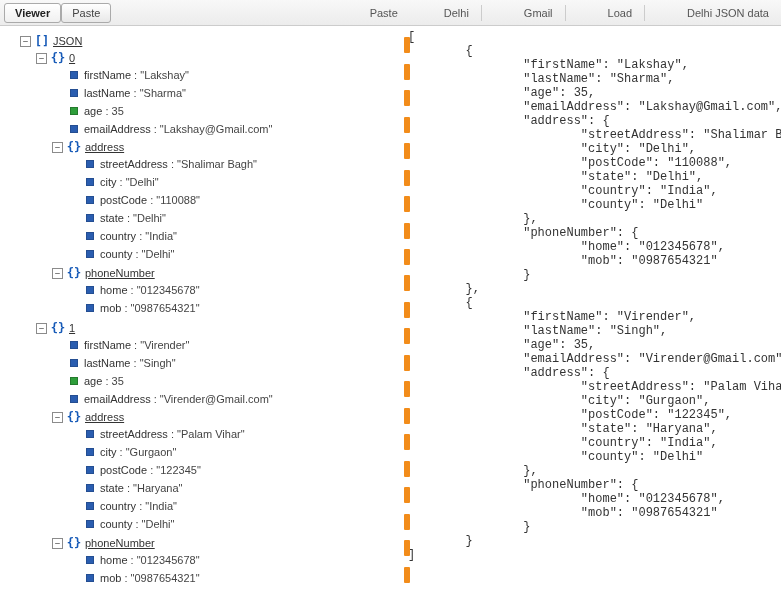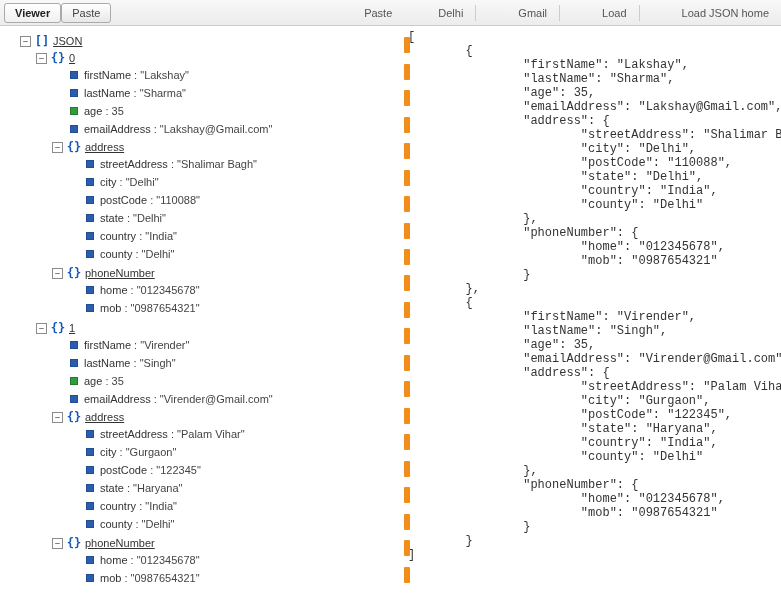--- a/index.html
+++ b/index.html
@@ -40,21 +40,21 @@
     <div class="tab">Paste</div>
   </div>
   <div class="toolbar-spacer"></div>
   <div class="tbtn">Paste</div>
   <div class="tbtn">Delhi</div>
   <div class="sep"></div>
   <div class="tbtn">Gmail</div>
   <div class="sep"></div>
   <div class="tbtn">Load</div>
   <div class="sep"></div>
-  <div class="tbtn">Load JSON home</div>
+  <div class="tbtn">Delhi JSON data</div>
 </div>
 
 <div class="main">
   <div class="tree-pane tree">
     <ul>
       <li>
         <div class="row">
           <span class="toggle">−</span>
           <span class="icon i-arr">[]</span>
           <span class="lbl">JSON</span>

